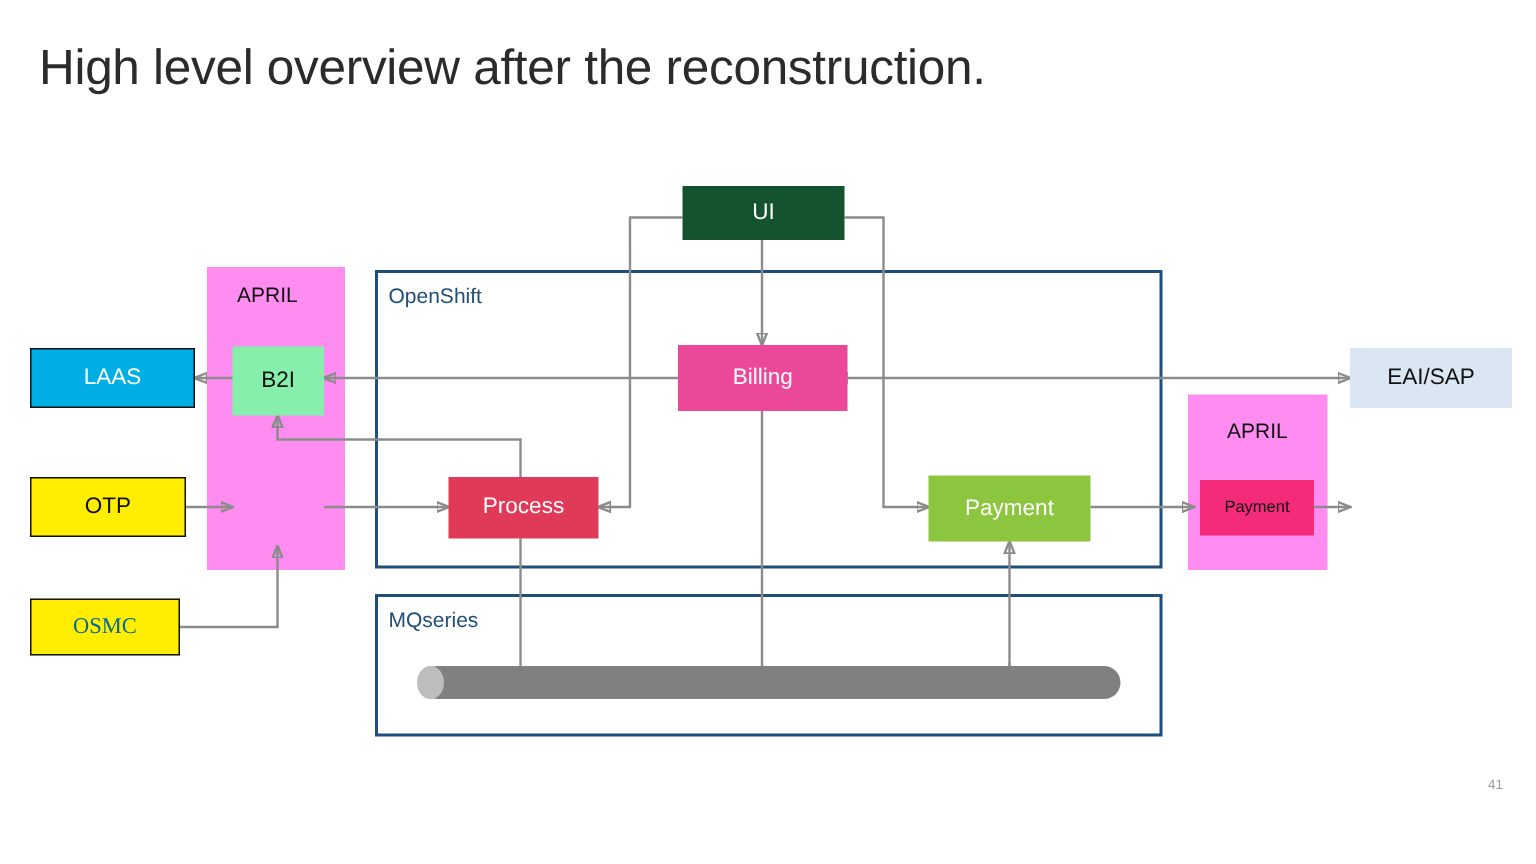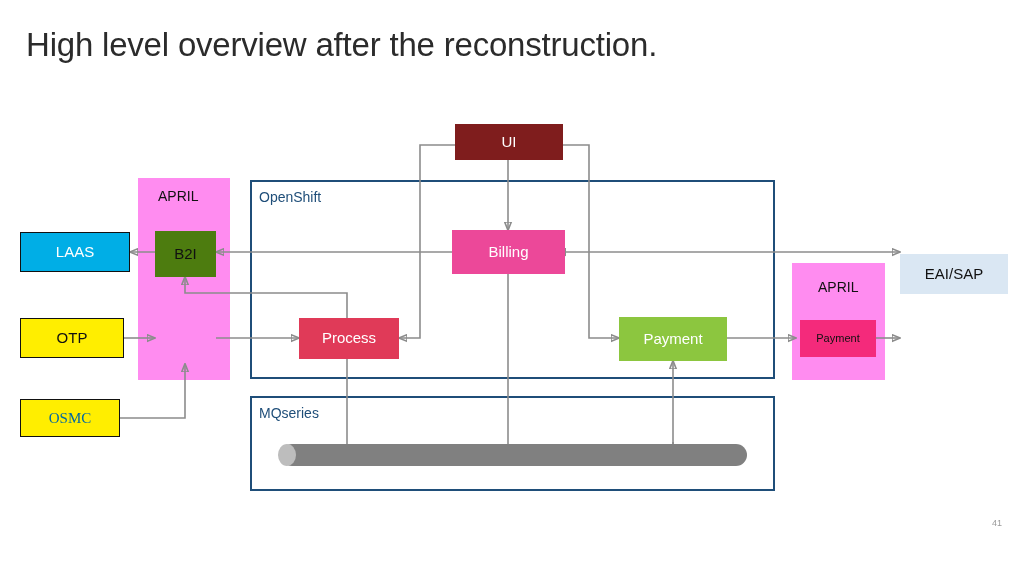--- a/index.html
+++ b/index.html
@@ -178,45 +178,45 @@
   </div>
 
   <div class="node bordered" style="left:20px; top:318px; width:104px; height:40px; background:#ffee00; color:#111111;">
     <span>OTP</span>
   </div>
 
   <div class="node bordered" style="left:20px; top:399px; width:100px; height:38px; background:#ffee00; color:#0369a1;font-family:Liberation Serif, serif;">
     <span>OSMC</span>
   </div>
 
-  <div class="node" style="left:155px; top:231px; width:61px; height:46px; background:#4d7c0f; color:#111111;">
+  <div class="node" style="left:155px; top:231px; width:61px; height:46px; background:#86efac; color:#111111;">
     <span>B2I</span>
   </div>
 
 
-  <div class="node" style="left:455px; top:124px; width:108px; height:36px; background:#7f1d1d; color:#ffffff;">
+  <div class="node" style="left:455px; top:124px; width:108px; height:36px; background:#14532d; color:#ffffff;">
     <span>UI</span>
   </div>
 
   <div class="node" style="left:452px; top:230px; width:113px; height:44px; background:#ec4899; color:#ffffff;">
     <span>Billing</span>
   </div>
 
   <div class="node" style="left:299px; top:318px; width:100px; height:41px; background:#e03a58; color:#ffffff;">
     <span>Process</span>
   </div>
 
   <div class="node" style="left:619px; top:317px; width:108px; height:44px; background:#8cc63f; color:#ffffff;">
     <span>Payment</span>
   </div>
 
   <div class="node" style="left:800px; top:320px; width:76px; height:37px; background:#f42a7b; color:#111111; font-size:11px;">
     <span>Payment</span>
   </div>
 
-  <div class="node" style="left:900px; top:232px; width:108px; height:40px; background:#dae7f3; color:#111111;margin-top:22px;">
+  <div class="node" style="left:900px; top:232px; width:108px; height:40px; background:#dae7f3; color:#111111;">
     <span>EAI/SAP</span>
   </div>
 
 
   <div id="page-number">41</div>
 
 </div>
 
 </body></html>

